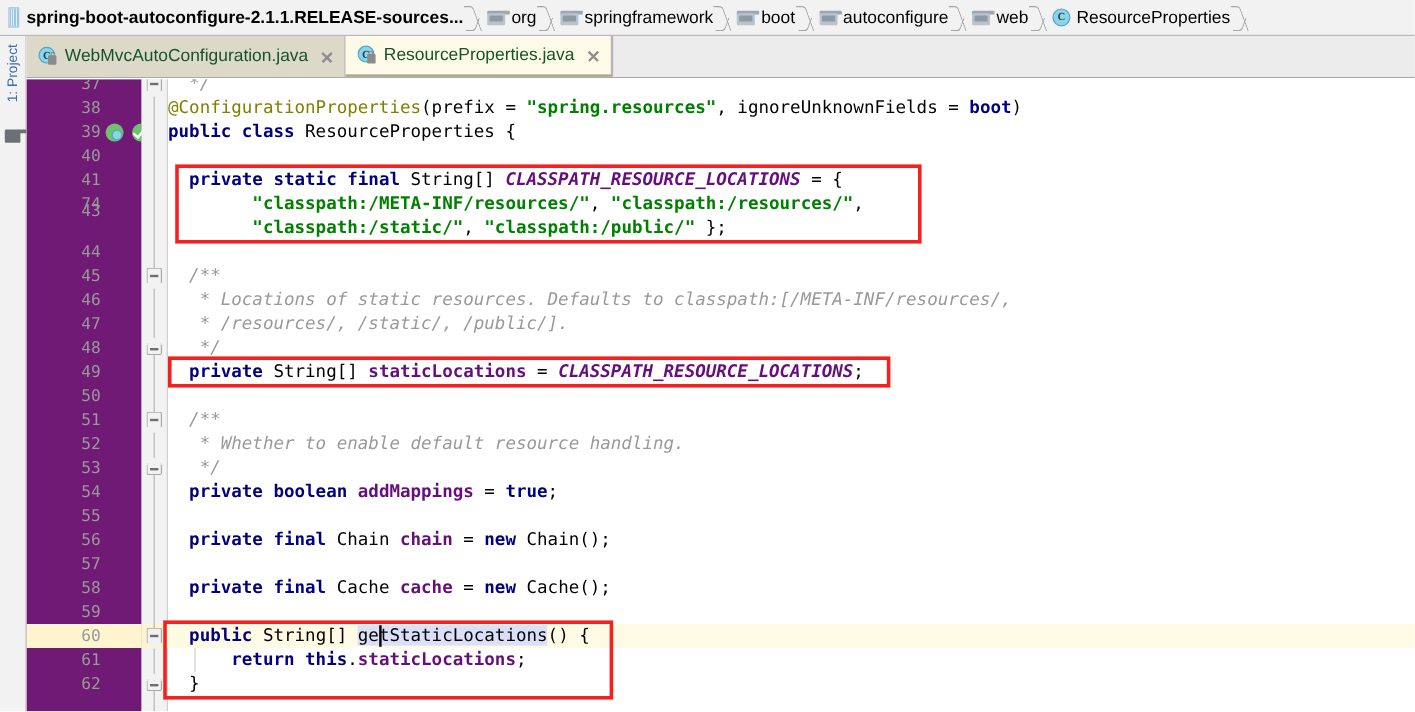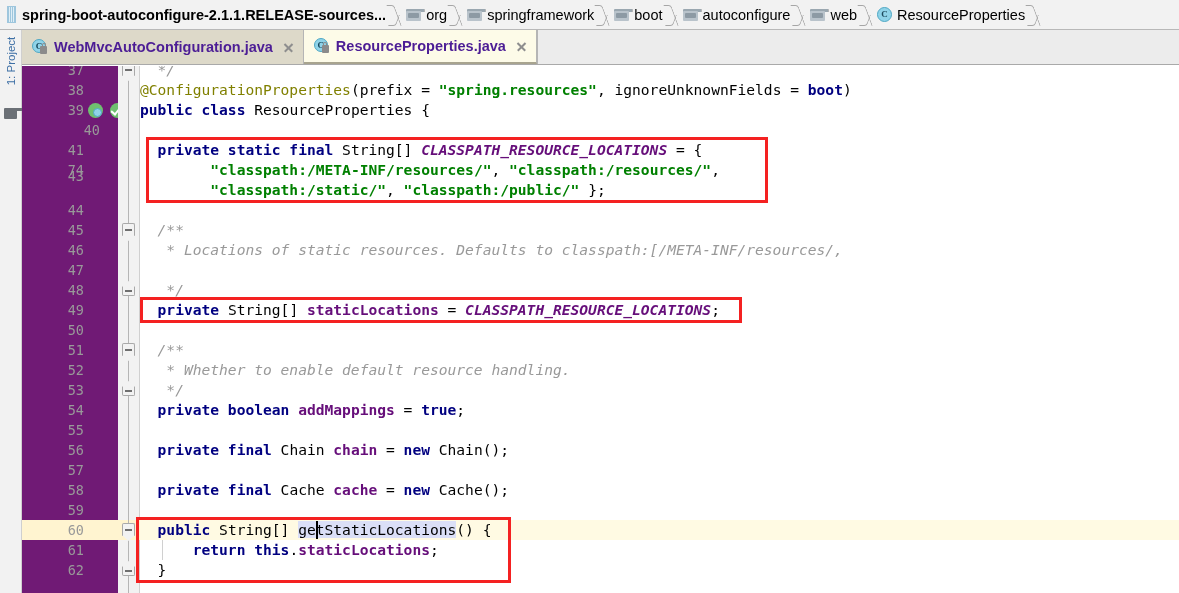--- a/index.html
+++ b/index.html
@@ -144,21 +144,21 @@
   .tab-icon .lock{
     position:absolute;left:8px;top:7px;width:7px;height:8px;
     background:#8b8b8b;border-radius:1px;
   }
   .tab-icon .lock::before{
     content:"";position:absolute;left:1.5px;top:-3px;width:4px;height:4px;
     border:1.3px solid #8b8b8b;border-bottom:none;border-radius:2px 2px 0 0;
     box-sizing:border-box;
   }
   .tab-title{
-    font-size:14.5px;color:#4c1d95;white-space:nowrap;font-weight:bold;
+    font-size:14.5px;color:#14532d;white-space:nowrap;
   }
   .tab-close{
     margin-left:9px;width:13px;height:13px;position:relative;flex:0 0 auto;
   }
   .tab-close::before,.tab-close::after{
     content:"";position:absolute;left:1px;top:6px;width:11px;height:1.6px;background:#8e8e8e;
   }
   .tab-close::before{transform:rotate(45deg);}
   .tab-close::after{transform:rotate(-45deg);}
   .tabbar-filler{flex:1 1 auto;height:34px;background:#ececec;border-left:1px solid #b5b5b5;}
@@ -377,21 +377,21 @@
     <div class="tabbar-filler"></div>
   </div>
 
   <div class="editor">
     <div class="gutter">
         <div class="lineno" style="top: -6px; left: 0px;">37</div>
         <div class="lineno" style="top: 14px; left: 0px;">38</div>
         <div class="lineno" style="top: 34px; left: 0px;">39</div>
         <div class="gicon-bean" style="top: 37px; left: 66px;"></div>
         <div class="gicon-check" style="top: 37px; left: 88px;"></div>
-        <div class="lineno" style="top: 54px; left: 16px;">40</div>
+        <div class="lineno" style="top: 54px; left: 0px;">40</div>
         <div class="lineno" style="top: 74px; left: 0px;">41</div>
         <div class="lineno" style="top: 94px; left: 0px;">74</div>
         <div class="lineno" style="top: 100px; left: 0px;">43</div>
         <div class="lineno" style="top: 134px; left: 0px;">44</div>
         <div class="lineno" style="top: 154px; left: 0px;">45</div>
         <div class="lineno" style="top: 174px; left: 0px;">46</div>
         <div class="lineno" style="top: 194px; left: 0px;">47</div>
         <div class="lineno" style="top: 214px; left: 0px;">48</div>
         <div class="lineno" style="top: 234px; left: 0px;">49</div>
         <div class="lineno" style="top: 254px; left: 0px;">50</div>
@@ -424,20 +424,21 @@
         <div class="code" style="top: -6px; left: 0px;"><span class="cmt">  */</span></div>
         <div class="code" style="top: 14px; left: 0px;"><span class="ann">@ConfigurationProperties</span><span class="plain">(prefix = </span><span class="str">"spring.resources"</span><span class="plain">, ignoreUnknownFields = </span><span class="kw">boot</span><span class="plain">)</span></div>
         <div class="code" style="top: 34px; left: 0px;"><span class="kw">public class </span><span class="plain">ResourceProperties {</span></div>
         <div class="code" style="top: 54px; left: 0px;"></div>
         <div class="code" style="top: 74px; left: 0px;"><span class="plain">  </span><span class="kw">private static final </span><span class="plain">String[] </span><span class="sfld">CLASSPATH_RESOURCE_LOCATIONS</span><span class="plain"> = {</span></div>
         <div class="code" style="top: 94px; left: 0px;"><span class="plain">        </span><span class="str">"classpath:/META-INF/resources/"</span><span class="plain">, </span><span class="str">"classpath:/resources/"</span><span class="plain">,</span></div>
         <div class="code" style="top: 114px; left: 0px;"><span class="plain">        </span><span class="str">"classpath:/static/"</span><span class="plain">, </span><span class="str">"classpath:/public/"</span><span class="plain"> };</span></div>
         <div class="code" style="top: 134px; left: 0px;"></div>
         <div class="code" style="top: 154px; left: 0px;"><span class="cmt">  /**</span></div>
         <div class="code" style="top: 174px; left: 0px;"><span class="cmt">   * Locations of static resources. Defaults to classpath:[/META-INF/resources/,</span></div>
+        <div class="code" style="top: 194px; left: 0px;"><span class="cmt">   * /resources/, /static/, /public/].</span></div>
         <div class="code" style="top: 214px; left: 0px;"><span class="cmt">   */</span></div>
         <div class="code" style="top: 234px; left: 0px;"><span class="plain">  </span><span class="kw">private </span><span class="plain">String[] </span><span class="fld">staticLocations</span><span class="plain"> = </span><span class="sfld">CLASSPATH_RESOURCE_LOCATIONS</span><span class="plain">;</span></div>
         <div class="code" style="top: 254px; left: 0px;"></div>
         <div class="code" style="top: 274px; left: 0px;"><span class="cmt">  /**</span></div>
         <div class="code" style="top: 294px; left: 0px;"><span class="cmt">   * Whether to enable default resource handling.</span></div>
         <div class="code" style="top: 314px; left: 0px;"><span class="cmt">   */</span></div>
         <div class="code" style="top: 334px; left: 0px;"><span class="plain">  </span><span class="kw">private boolean </span><span class="fld">addMappings</span><span class="plain"> = </span><span class="kw">true</span><span class="plain">;</span></div>
         <div class="code" style="top: 354px; left: 0px;"></div>
         <div class="code" style="top: 374px; left: 0px;"><span class="plain">  </span><span class="kw">private final </span><span class="plain">Chain </span><span class="fld">chain</span><span class="plain"> = </span><span class="kw">new </span><span class="plain">Chain();</span></div>
         <div class="code" style="top: 394px; left: 0px;"></div>

